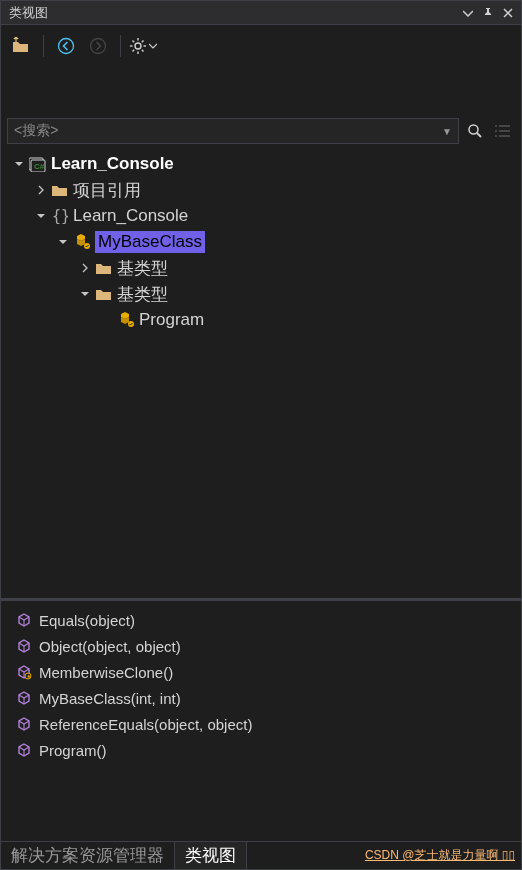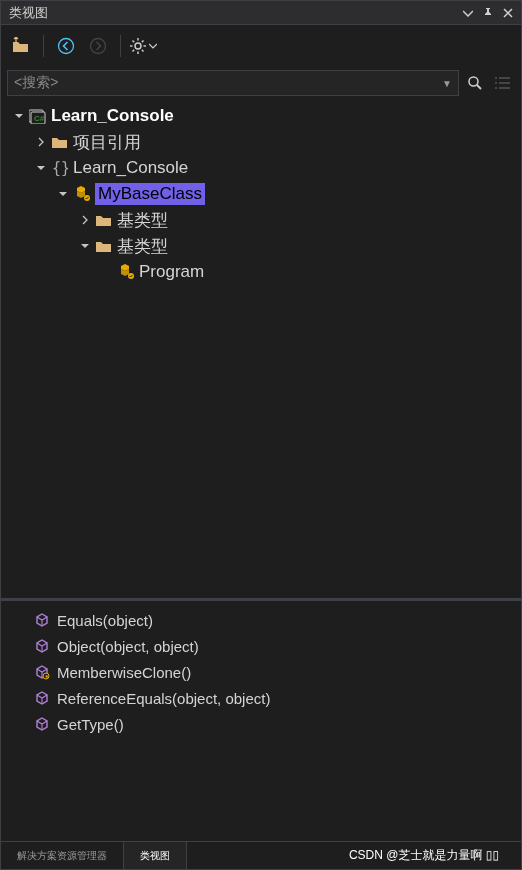--- a/index.html
+++ b/index.html
@@ -34,20 +34,21 @@
   gap: 4px;
 }
 .tool-btn { width: 28px; height: 28px; display: flex; align-items: center; justify-content: center; cursor: pointer; border-radius: 2px; }
 .tool-sep { width: 1px; height: 22px; background: #3f3f46; margin: 0 4px; }
 .searchbar {
   height: 32px;
   display: flex;
   align-items: center;
   padding: 0 6px;
   gap: 4px;
+  margin-top: 48px;
 }
 .search-input-wrap {
   flex: 1;
   background: #252526;
   border: 1px solid #3f3f46;
   height: 26px;
   display: flex;
   align-items: center;
   padding: 0 6px;
   color: #888;
@@ -81,43 +82,43 @@
 .members {
   flex: 0 0 240px;
   background: #1e1e1e;
   overflow: auto;
   padding: 6px 0;
 }
 .member-row {
   height: 26px;
   display: flex;
   align-items: center;
-  padding: 0 32px;
+  padding: 0 14px;
   cursor: pointer;
 }
 .member-icon { width: 18px; height: 18px; display: flex; align-items: center; justify-content: center; margin-right: 6px; }
 .member-label { font-size: 15px; color: #d4d4d4; }
 .footer {
   height: 28px;
   background: #1e1e1e;
   border-top: 1px solid #3f3f46;
   display: flex;
   align-items: stretch;
 }
 .footer-tab {
-  padding: 0 16px;
-  display: flex;
-  align-items: center;
-  font-size: 10px;
+  padding: 0 10px;
+  display: flex;
+  align-items: center;
+  font-size: 17px;
   color: #999;
   cursor: pointer;
   border-right: 1px solid #3f3f46;
 }
 .footer-tab.active { color: #fff; background: #252526; }
-.footer-spacer { flex: 1; display: flex; align-items: center; justify-content: flex-end; padding-right: 22px; font-size: 12px; color: #ffffff; }
+.footer-spacer { flex: 1; display: flex; align-items: center; justify-content: flex-end; padding-right: 6px; font-size: 12px; color: #fdba74; text-decoration: underline; }
 
 .folder { fill: #dcb67a; }
 </style>
 </head>
 <body>
 
 <div class="titlebar">
   <span class="title">类视图</span>
   <span class="title-btn">
     <svg width="10" height="10" viewBox="0 0 10 10">
@@ -339,30 +340,39 @@
       </span>
       <span class="member-label">MemberwiseClone()</span>
     </div>
     <div class="member-row">
       <span class="member-icon">
         <svg width="16" height="16" viewBox="0 0 16 16">
           <path d="M8 2 L13 5 L13 11 L8 14 L3 11 L3 5 Z" stroke="#b180d7" fill="none" stroke-width="1.4"></path>
           <path d="M3 5 L8 8 L13 5 M8 8 L8 14" stroke="#b180d7" fill="none" stroke-width="1.1"></path>
         </svg>
       </span>
+      <span class="member-label">MyBaseClass(int, int)</span>
+    </div>
+    <div class="member-row">
+      <span class="member-icon">
+        <svg width="16" height="16" viewBox="0 0 16 16">
+          <path d="M8 2 L13 5 L13 11 L8 14 L3 11 L3 5 Z" stroke="#b180d7" fill="none" stroke-width="1.4"></path>
+          <path d="M3 5 L8 8 L13 5 M8 8 L8 14" stroke="#b180d7" fill="none" stroke-width="1.1"></path>
+        </svg>
+      </span>
       <span class="member-label">ReferenceEquals(object, object)</span>
     </div>
     <div class="member-row">
       <span class="member-icon">
         <svg width="16" height="16" viewBox="0 0 16 16">
           <path d="M8 2 L13 5 L13 11 L8 14 L3 11 L3 5 Z" stroke="#b180d7" fill="none" stroke-width="1.4"></path>
           <path d="M3 5 L8 8 L13 5 M8 8 L8 14" stroke="#b180d7" fill="none" stroke-width="1.1"></path>
         </svg>
       </span>
-      <span class="member-label">GetType()</span>
+      <span class="member-label">Program()</span>
     </div>
   </div>
 
 <div class="footer" id="footer">
     <div class="footer-tab">解决方案资源管理器</div>
     <div class="footer-tab active">类视图</div>
     <div class="footer-spacer">CSDN @芝士就是力量啊 ▯▯</div>
   </div>
 
 </body></html>

